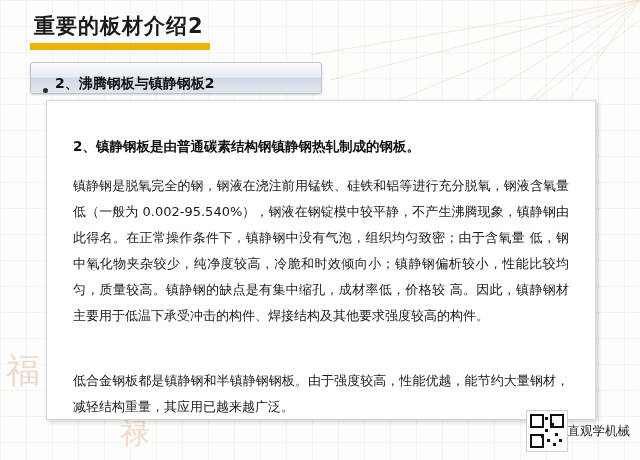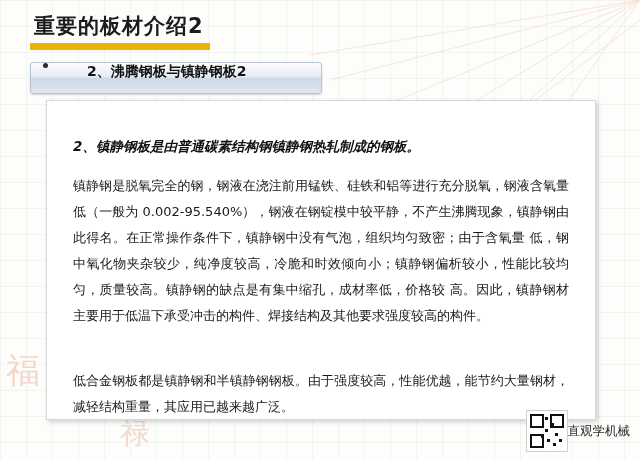--- a/index.html
+++ b/index.html
@@ -66,21 +66,21 @@
     margin-left:16px;
   }
 
   
   .subbar{
     position:absolute;left:30px;top:62px;width:290px;height:30px;
     background:linear-gradient(to bottom,#fbfcfe 0%,#e6ecf4 45%,#cfd9e6 52%,#dfe6ef 100%);
     border:1px solid #b9c4d3;
     border-radius:3px;
     box-shadow:0 1px 2px rgba(0,0,0,.18);
-    display:flex;align-items:flex-start;gap:32px;
+    display:flex;align-items:flex-end;
   }
   .subbar .bullet{
     width:5px;height:5px;border-radius:50%;background:#2b2b2b;
     margin-left:12px;margin-right:7px;flex:none;
   }
   .subbar .sublabel{
     font-size:14px;font-weight:bold;color:#111;
     font-family:"DejaVu Sans","Liberation Sans",sans-serif;
   }
 
@@ -89,21 +89,20 @@
     position:absolute;left:46px;top:100px;width:548px;height:318px;
     background:#ffffff;
     border:1px solid #d7d7d7;
     box-shadow:2px 2px 5px rgba(0,0,0,.18);
   }
   .card-inner{padding:34px 26px 10px 26px;}
   .lead{
     font-size:13.5px;font-weight:bold;color:#111;
     line-height:22px;margin:0 0 16px 0;
     font-family:"DejaVu Sans","Liberation Sans",sans-serif;
-    font-style:italic;
   }
   .para{
     font-size:13px;color:#1a1a1a;line-height:26px;
     margin:0 0 16px 0;text-align:justify;
     font-family:"DejaVu Sans","Liberation Sans",sans-serif;
   }
   .para:last-child{margin-bottom:0;margin-top:39px;}
 
   
   .footer{

